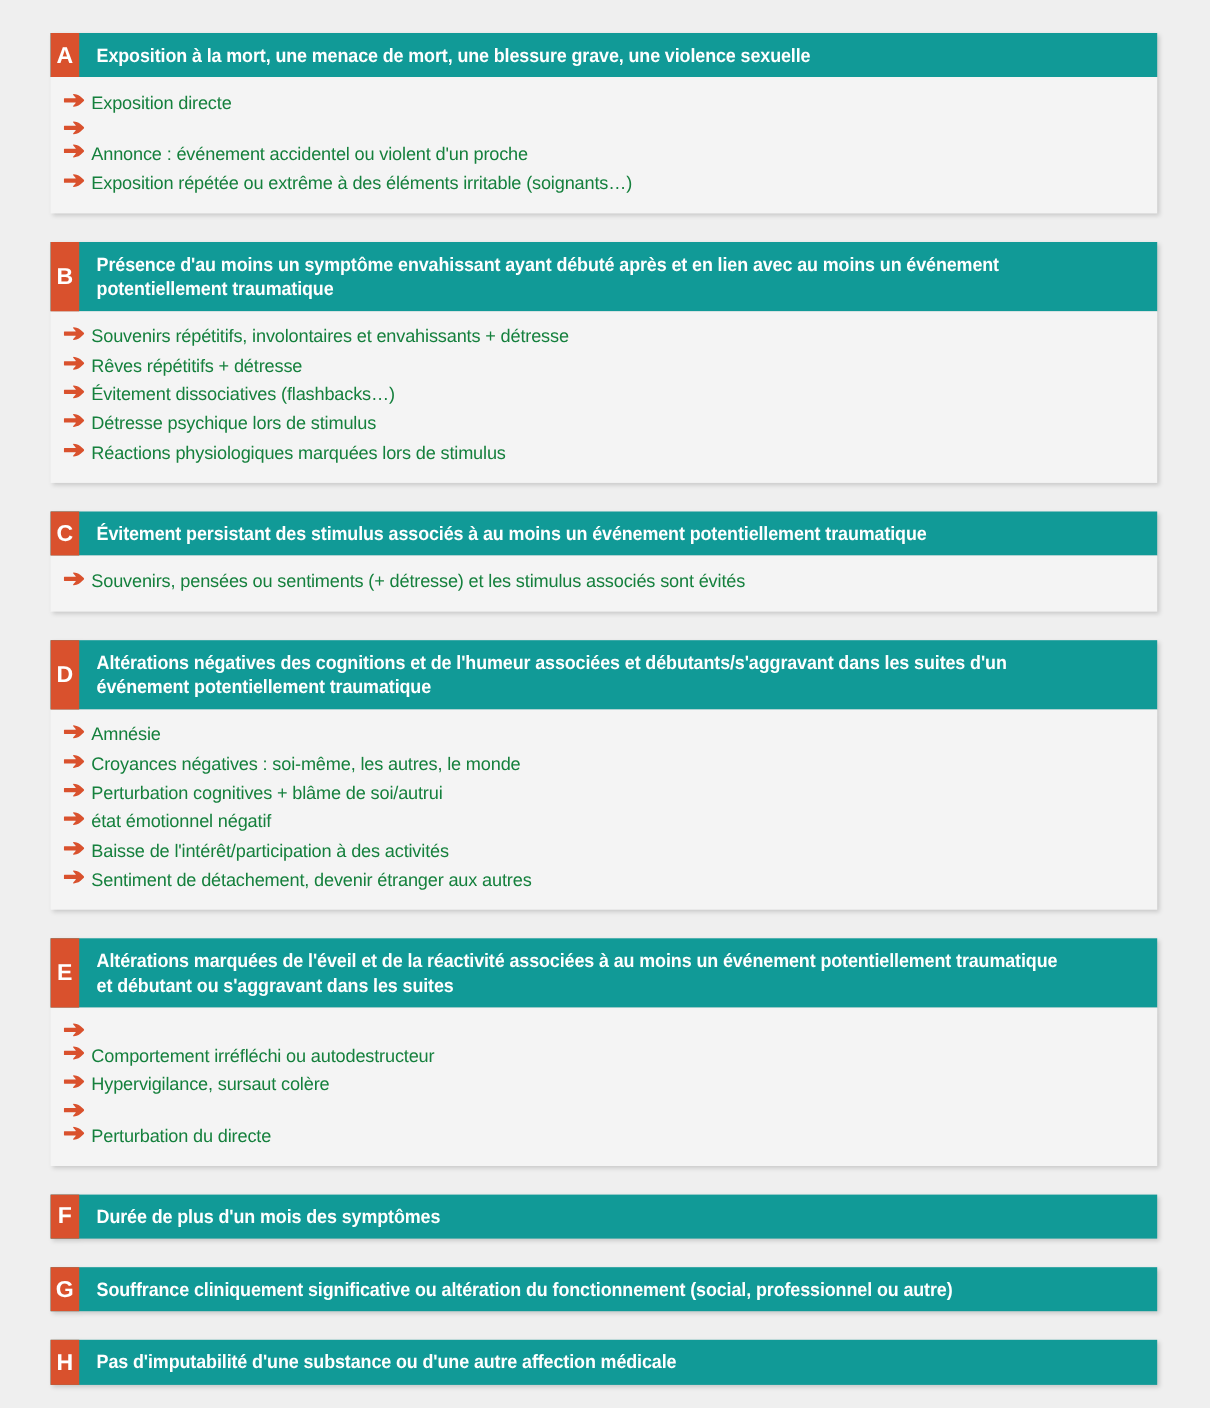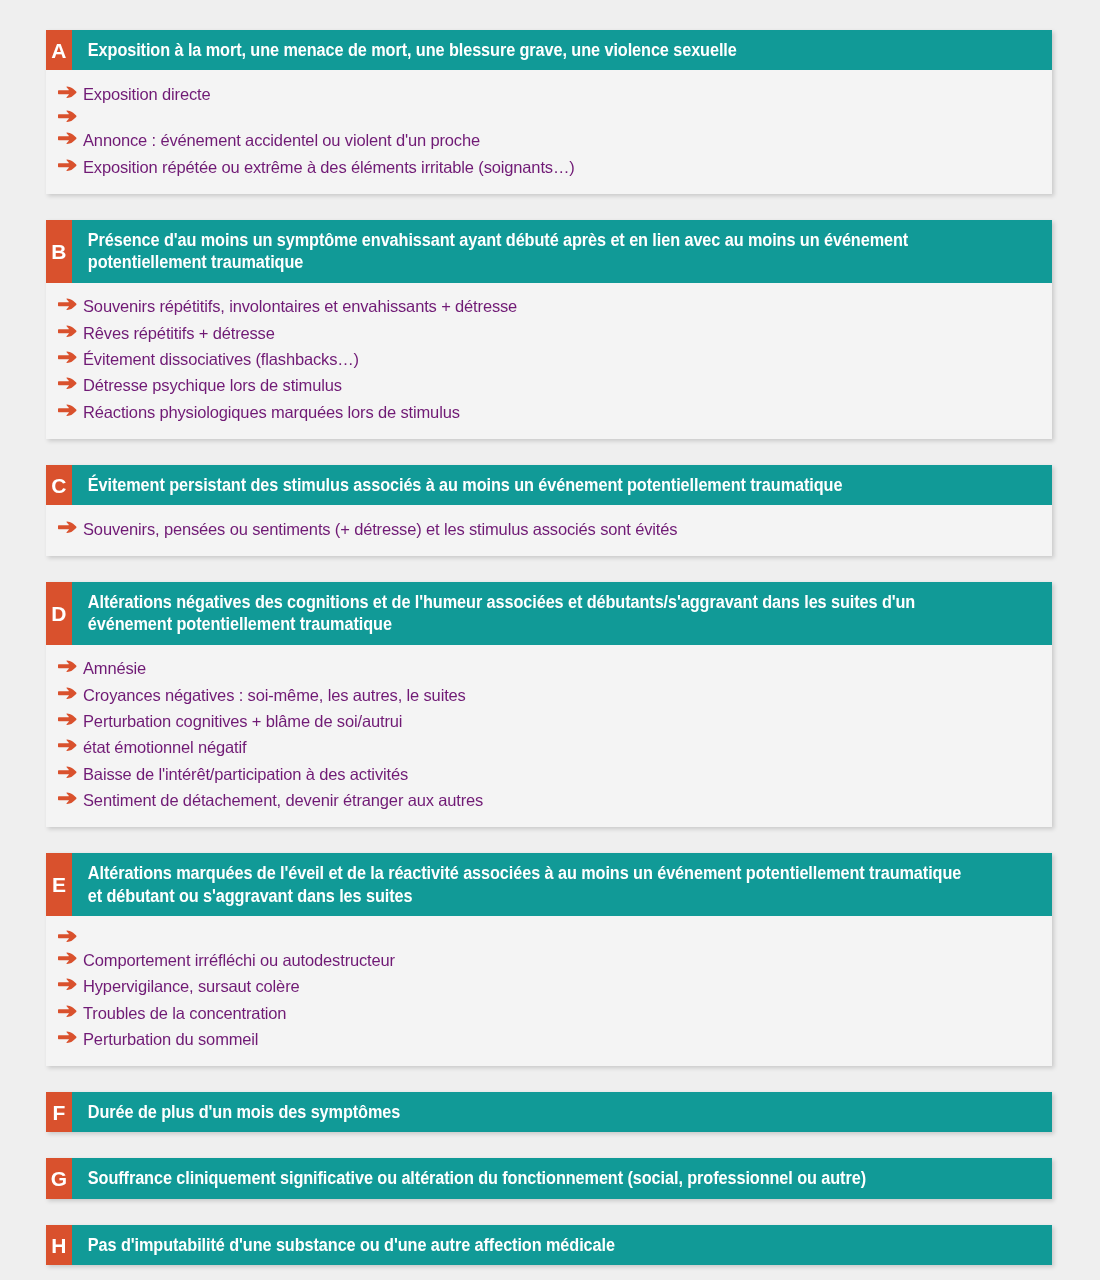--- a/index.html
+++ b/index.html
@@ -90,21 +90,21 @@
     position: relative;
     top: -1px;
     line-height: 1;
   }
   .bullet-arrow svg {
     display: block;
   }
 
   .item-text {
     flex: 1 1 auto;
-    color: #701a75;
+    color: #15803d;
     font-size: 16.5px;
     line-height: 1.18;
     letter-spacing: -0.15px;
   }
 </style>
 </head>
 <body>
 
 <div id="criteria-list">
     <section class="criterion">
@@ -223,21 +223,21 @@
             </svg>
           </span>
           <span class="item-text">Amnésie</span>
         </div>
         <div class="criterion-item">
           <span class="bullet-arrow">
             <svg width="19" height="13" viewBox="0 0 19 13" xmlns="http://www.w3.org/2000/svg" aria-hidden="true">
               <path d="M0.6 4.3 L10.6 4.3 C10.9 4.3 11.0 4.0 10.8 3.8 L8.6 1.3 C8.3 0.9 8.6 0.3 9.1 0.4 L11.6 0.9 C12.9 1.2 14.1 1.8 15.1 2.7 L18.2 5.5 C18.6 5.9 18.6 6.5 18.2 6.9 L15.0 9.8 C14.0 10.7 12.8 11.3 11.5 11.6 L9.1 12.1 C8.6 12.2 8.3 11.6 8.6 11.2 L10.8 8.7 C11.0 8.5 10.9 8.2 10.6 8.2 L0.6 8.2 C0.3 8.2 0 7.9 0 7.6 L0 4.9 C0 4.6 0.3 4.3 0.6 4.3 Z" fill="#d9512d"></path>
             </svg>
           </span>
-          <span class="item-text">Croyances négatives : soi-même, les autres, le suites</span>
+          <span class="item-text">Croyances négatives : soi-même, les autres, le monde</span>
         </div>
         <div class="criterion-item">
           <span class="bullet-arrow">
             <svg width="19" height="13" viewBox="0 0 19 13" xmlns="http://www.w3.org/2000/svg" aria-hidden="true">
               <path d="M0.6 4.3 L10.6 4.3 C10.9 4.3 11.0 4.0 10.8 3.8 L8.6 1.3 C8.3 0.9 8.6 0.3 9.1 0.4 L11.6 0.9 C12.9 1.2 14.1 1.8 15.1 2.7 L18.2 5.5 C18.6 5.9 18.6 6.5 18.2 6.9 L15.0 9.8 C14.0 10.7 12.8 11.3 11.5 11.6 L9.1 12.1 C8.6 12.2 8.3 11.6 8.6 11.2 L10.8 8.7 C11.0 8.5 10.9 8.2 10.6 8.2 L0.6 8.2 C0.3 8.2 0 7.9 0 7.6 L0 4.9 C0 4.6 0.3 4.3 0.6 4.3 Z" fill="#d9512d"></path>
             </svg>
           </span>
           <span class="item-text">Perturbation cognitives + blâme de soi/autrui</span>
         </div>
         <div class="criterion-item">
@@ -294,29 +294,28 @@
             </svg>
           </span>
           <span class="item-text">Hypervigilance, sursaut colère</span>
         </div>
         <div class="criterion-item">
           <span class="bullet-arrow">
             <svg width="19" height="13" viewBox="0 0 19 13" xmlns="http://www.w3.org/2000/svg" aria-hidden="true">
               <path d="M0.6 4.3 L10.6 4.3 C10.9 4.3 11.0 4.0 10.8 3.8 L8.6 1.3 C8.3 0.9 8.6 0.3 9.1 0.4 L11.6 0.9 C12.9 1.2 14.1 1.8 15.1 2.7 L18.2 5.5 C18.6 5.9 18.6 6.5 18.2 6.9 L15.0 9.8 C14.0 10.7 12.8 11.3 11.5 11.6 L9.1 12.1 C8.6 12.2 8.3 11.6 8.6 11.2 L10.8 8.7 C11.0 8.5 10.9 8.2 10.6 8.2 L0.6 8.2 C0.3 8.2 0 7.9 0 7.6 L0 4.9 C0 4.6 0.3 4.3 0.6 4.3 Z" fill="#d9512d"></path>
             </svg>
           </span>
-          <span class="item-text">Troubles de la concentration</span>
-        </div>
-        <div class="criterion-item">
-          <span class="bullet-arrow">
-            <svg width="19" height="13" viewBox="0 0 19 13" xmlns="http://www.w3.org/2000/svg" aria-hidden="true">
-              <path d="M0.6 4.3 L10.6 4.3 C10.9 4.3 11.0 4.0 10.8 3.8 L8.6 1.3 C8.3 0.9 8.6 0.3 9.1 0.4 L11.6 0.9 C12.9 1.2 14.1 1.8 15.1 2.7 L18.2 5.5 C18.6 5.9 18.6 6.5 18.2 6.9 L15.0 9.8 C14.0 10.7 12.8 11.3 11.5 11.6 L9.1 12.1 C8.6 12.2 8.3 11.6 8.6 11.2 L10.8 8.7 C11.0 8.5 10.9 8.2 10.6 8.2 L0.6 8.2 C0.3 8.2 0 7.9 0 7.6 L0 4.9 C0 4.6 0.3 4.3 0.6 4.3 Z" fill="#d9512d"></path>
-            </svg>
-          </span>
-          <span class="item-text">Perturbation du sommeil</span>
+        </div>
+        <div class="criterion-item">
+          <span class="bullet-arrow">
+            <svg width="19" height="13" viewBox="0 0 19 13" xmlns="http://www.w3.org/2000/svg" aria-hidden="true">
+              <path d="M0.6 4.3 L10.6 4.3 C10.9 4.3 11.0 4.0 10.8 3.8 L8.6 1.3 C8.3 0.9 8.6 0.3 9.1 0.4 L11.6 0.9 C12.9 1.2 14.1 1.8 15.1 2.7 L18.2 5.5 C18.6 5.9 18.6 6.5 18.2 6.9 L15.0 9.8 C14.0 10.7 12.8 11.3 11.5 11.6 L9.1 12.1 C8.6 12.2 8.3 11.6 8.6 11.2 L10.8 8.7 C11.0 8.5 10.9 8.2 10.6 8.2 L0.6 8.2 C0.3 8.2 0 7.9 0 7.6 L0 4.9 C0 4.6 0.3 4.3 0.6 4.3 Z" fill="#d9512d"></path>
+            </svg>
+          </span>
+          <span class="item-text">Perturbation du directe</span>
         </div>
       </div>
     </section>
     <section class="criterion no-body">
       <div class="criterion-header">
         <div class="letter-badge">F</div>
         <div class="criterion-title">Durée de plus d'un mois des symptômes</div>
       </div>
     </section>
     <section class="criterion no-body">

